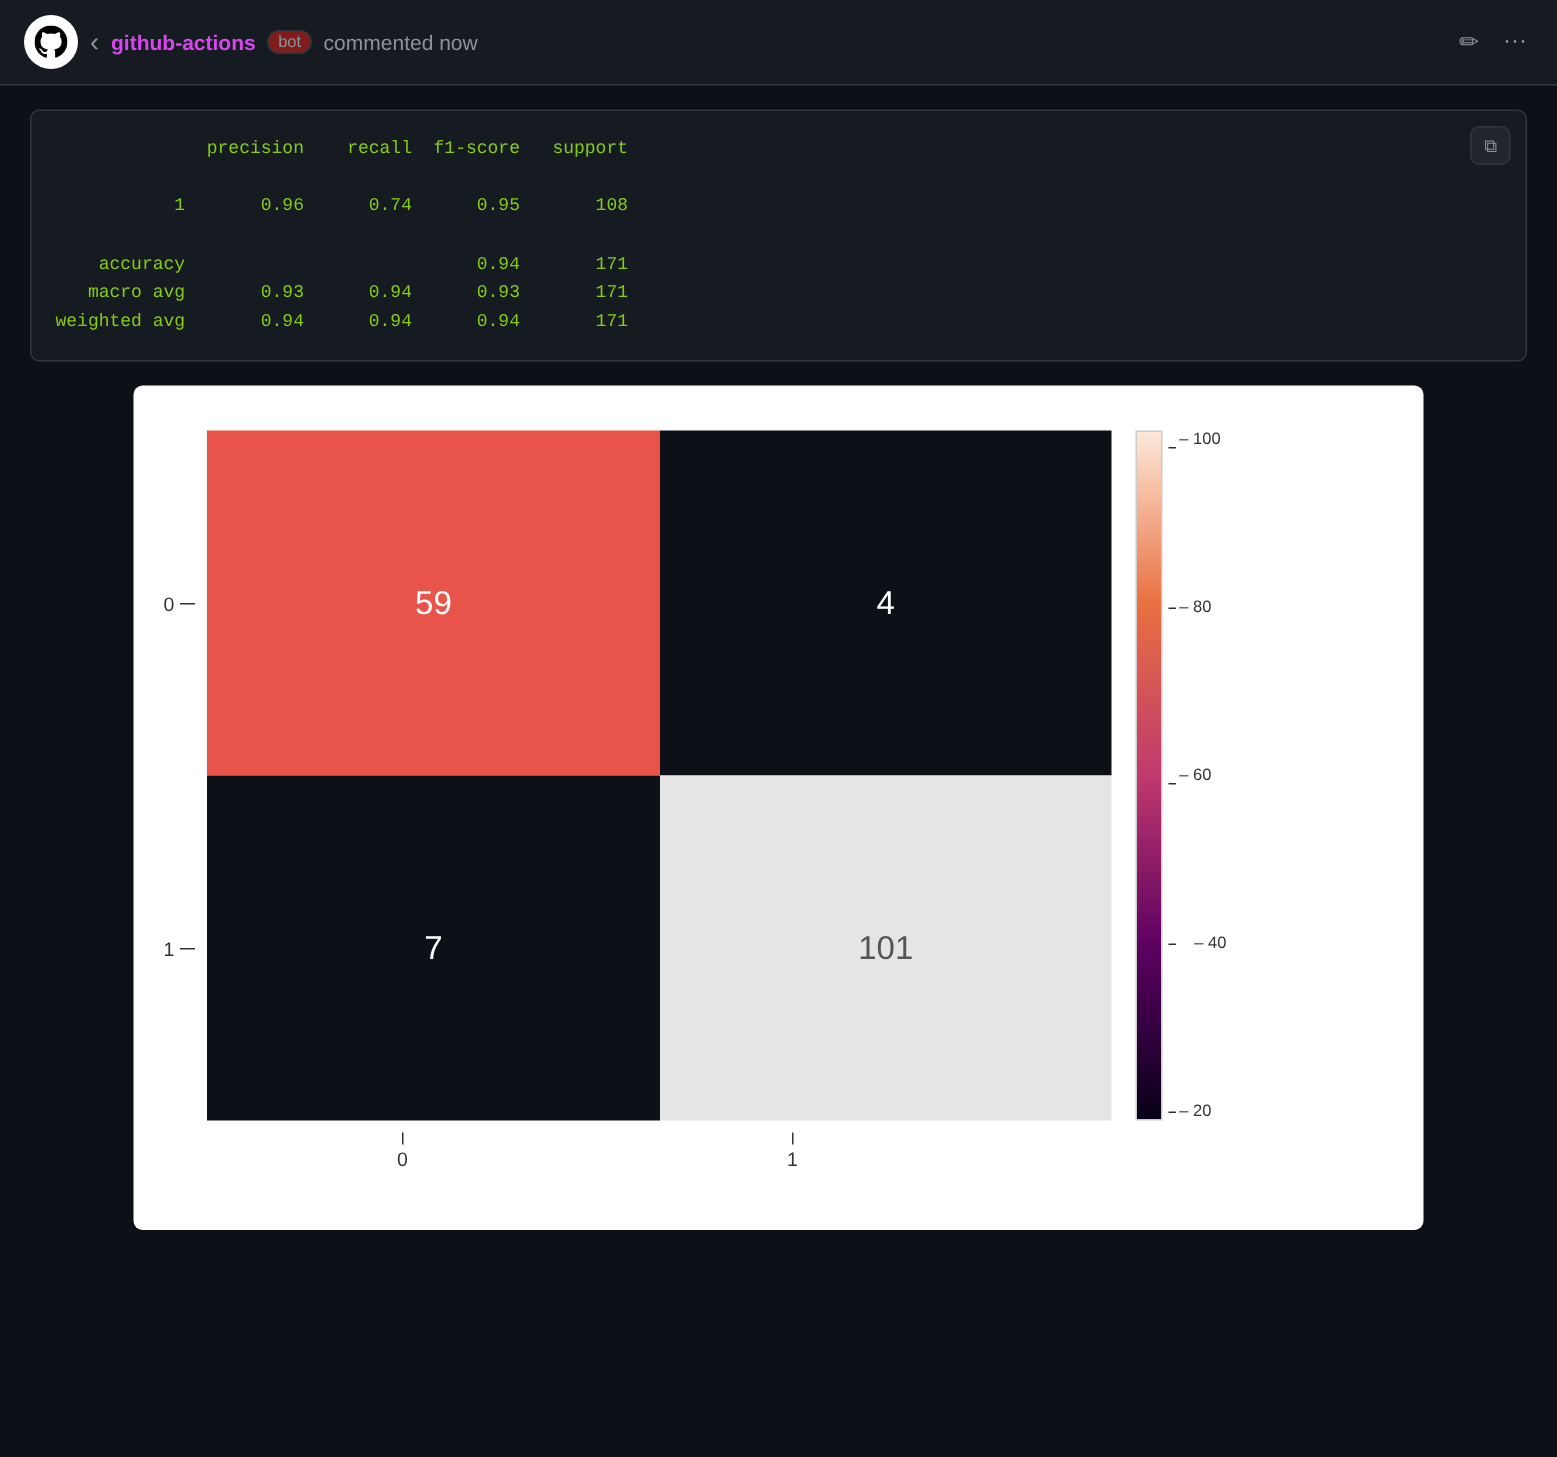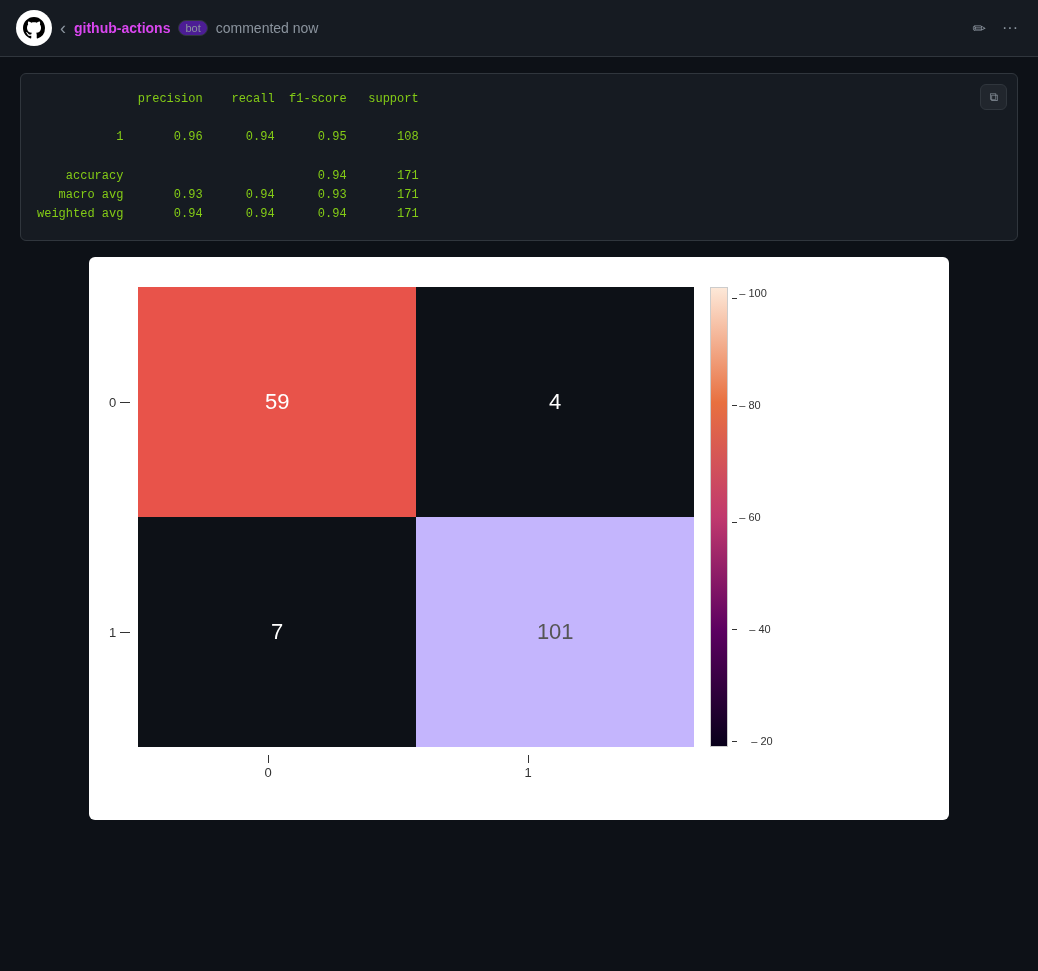--- a/index.html
+++ b/index.html
@@ -33,21 +33,21 @@
       color: #8b949e;
       font-size: 18px;
       cursor: pointer;
     }
     .header-username {
       color: #d946ef;
       font-weight: 600;
       font-size: 14px;
     }
     .header-badge {
-      background: #4c1d95;
+      background: #7f1d1d;
       border: 1px solid #30363d;
       color: #8b949e;
       font-size: 11px;
       padding: 1px 6px;
       border-radius: 20px;
     }
     .header-comment {
       color: #8b949e;
       font-size: 14px;
       flex: 1;
@@ -103,21 +103,21 @@
       display: flex;
       align-items: center;
       justify-content: center;
       font-size: 22px;
       font-weight: 400;
       color: #fff;
     }
     .cell-tp { background: #e8534a; }
     .cell-fp { background: #0d1117; }
     .cell-fn { background: #0d1117; }
-    .cell-tn { background: #c4b5fd; color: #555; }
+    .cell-tn { background: #e5e5e5; color: #555; }
   </style>
 </head>
 <body>
 
 <div class="header">
   <div class="github-logo">
     <svg width="22" height="22" viewBox="0 0 16 16" fill="#000">
       <path d="M8 0C3.58 0 0 3.58 0 8c0 3.54 2.29 6.53 5.47 7.59.4.07.55-.17.55-.38 0-.19-.01-.82-.01-1.49-2.01.37-2.53-.49-2.69-.94-.09-.23-.48-.94-.82-1.13-.28-.15-.68-.52-.01-.53.63-.01 1.08.58 1.23.82.72 1.21 1.87.87 2.33.66.07-.52.28-.87.51-1.07-1.78-.2-3.64-.89-3.64-3.95 0-.87.31-1.59.82-2.15-.08-.2-.36-1.02.08-2.12 0 0 .67-.21 2.2.82.64-.18 1.32-.27 2-.27.68 0 1.36.09 2 .27 1.53-1.04 2.2-.82 2.2-.82.44 1.1.16 1.92.08 2.12.51.56.82 1.27.82 2.15 0 3.07-1.87 3.75-3.65 3.95.29.25.54.73.54 1.48 0 1.07-.01 1.93-.01 2.2 0 .21.15.46.55.38A8.013 8.013 0 0016 8c0-4.42-3.58-8-8-8z"></path>
     </svg>
   </div>
@@ -130,21 +130,21 @@
     <button class="header-icon-btn">···</button>
   </div>
 </div>
 
 <div class="main-content">
   <div class="code-block">
     <button class="copy-btn">⧉</button>
     <div id="code-lines-container">
         <div class="code-line">              precision    recall  f1-score   support</div>
         <div class="code-line">&nbsp;</div>
-        <div class="code-line">           1       0.96      0.94      0.95       108</div>
+        <div class="code-line">           1       0.96      0.74      0.95       108</div>
         <div class="code-line">&nbsp;</div>
         <div class="code-line">    accuracy                           0.94       171</div>
         <div class="code-line">   macro avg       0.93      0.94      0.93       171</div>
         <div class="code-line">weighted avg       0.94      0.94      0.94       171</div>
       </div>
   </div>
 
   <div style="background:#fff; border-radius:6px; padding: 30px 20px 40px 20px; width:860px; margin:0 auto;">
     <div style="display:flex; align-items:flex-start;">
 
@@ -155,21 +155,21 @@
         </div>
         <div style="display:flex;align-items:center;gap:4px;">
           <span>1</span>
           <span style="display:inline-block;width:10px;height:1px;background:#333;"></span>
         </div>
       </div>
 
       <div style="display:flex; flex-direction:column;">
         <div style="display:flex; align-items:flex-start;">
 
-          <div style="display:grid; grid-template-columns:1fr 1fr; grid-template-rows:1fr 1fr; width:556px; height:460px;">
+          <div style="display:grid; grid-template-columns:1fr 1fr; grid-template-rows:1fr 1fr; width:603px; height:460px;">
             <div class="cell cell-tp">
               <span>59</span>
             </div>
             <div class="cell cell-fp">
               <span>4</span>
             </div>
             <div class="cell cell-fn">
               <span>7</span>
             </div>
             <div class="cell cell-tn">
@@ -189,21 +189,21 @@
                 <span>– 80</span>
               </div>
               <div style="display:flex;align-items:flex-end;gap:2px;">
                 <span style="display:inline-block;width:5px;height:1px;background:#333;"></span>
                 <span>– 60</span>
               </div>
               <div style="display:flex;align-items:center;gap:12px;">
                 <span style="display:inline-block;width:5px;height:1px;background:#333;"></span>
                 <span>– 40</span>
               </div>
-              <div style="display:flex;align-items:center;gap:14px;text-align:center;">
+              <div style="display:flex;align-items:center;gap:2px;text-align:center;">
                 <span style="display:inline-block;width:5px;height:1px;background:#333;"></span>
                 <span>– 20</span>
               </div>
             </div>
           </div>
         </div>
 
         <div style="display:flex; justify-content:space-around; width:520px; margin-top:8px; font-size:13px; color:#333;">
           <div style="display:flex;flex-direction:column;align-items:center;gap:2px;">
             <span style="display:inline-block;width:1px;height:8px;background:#333;"></span>

